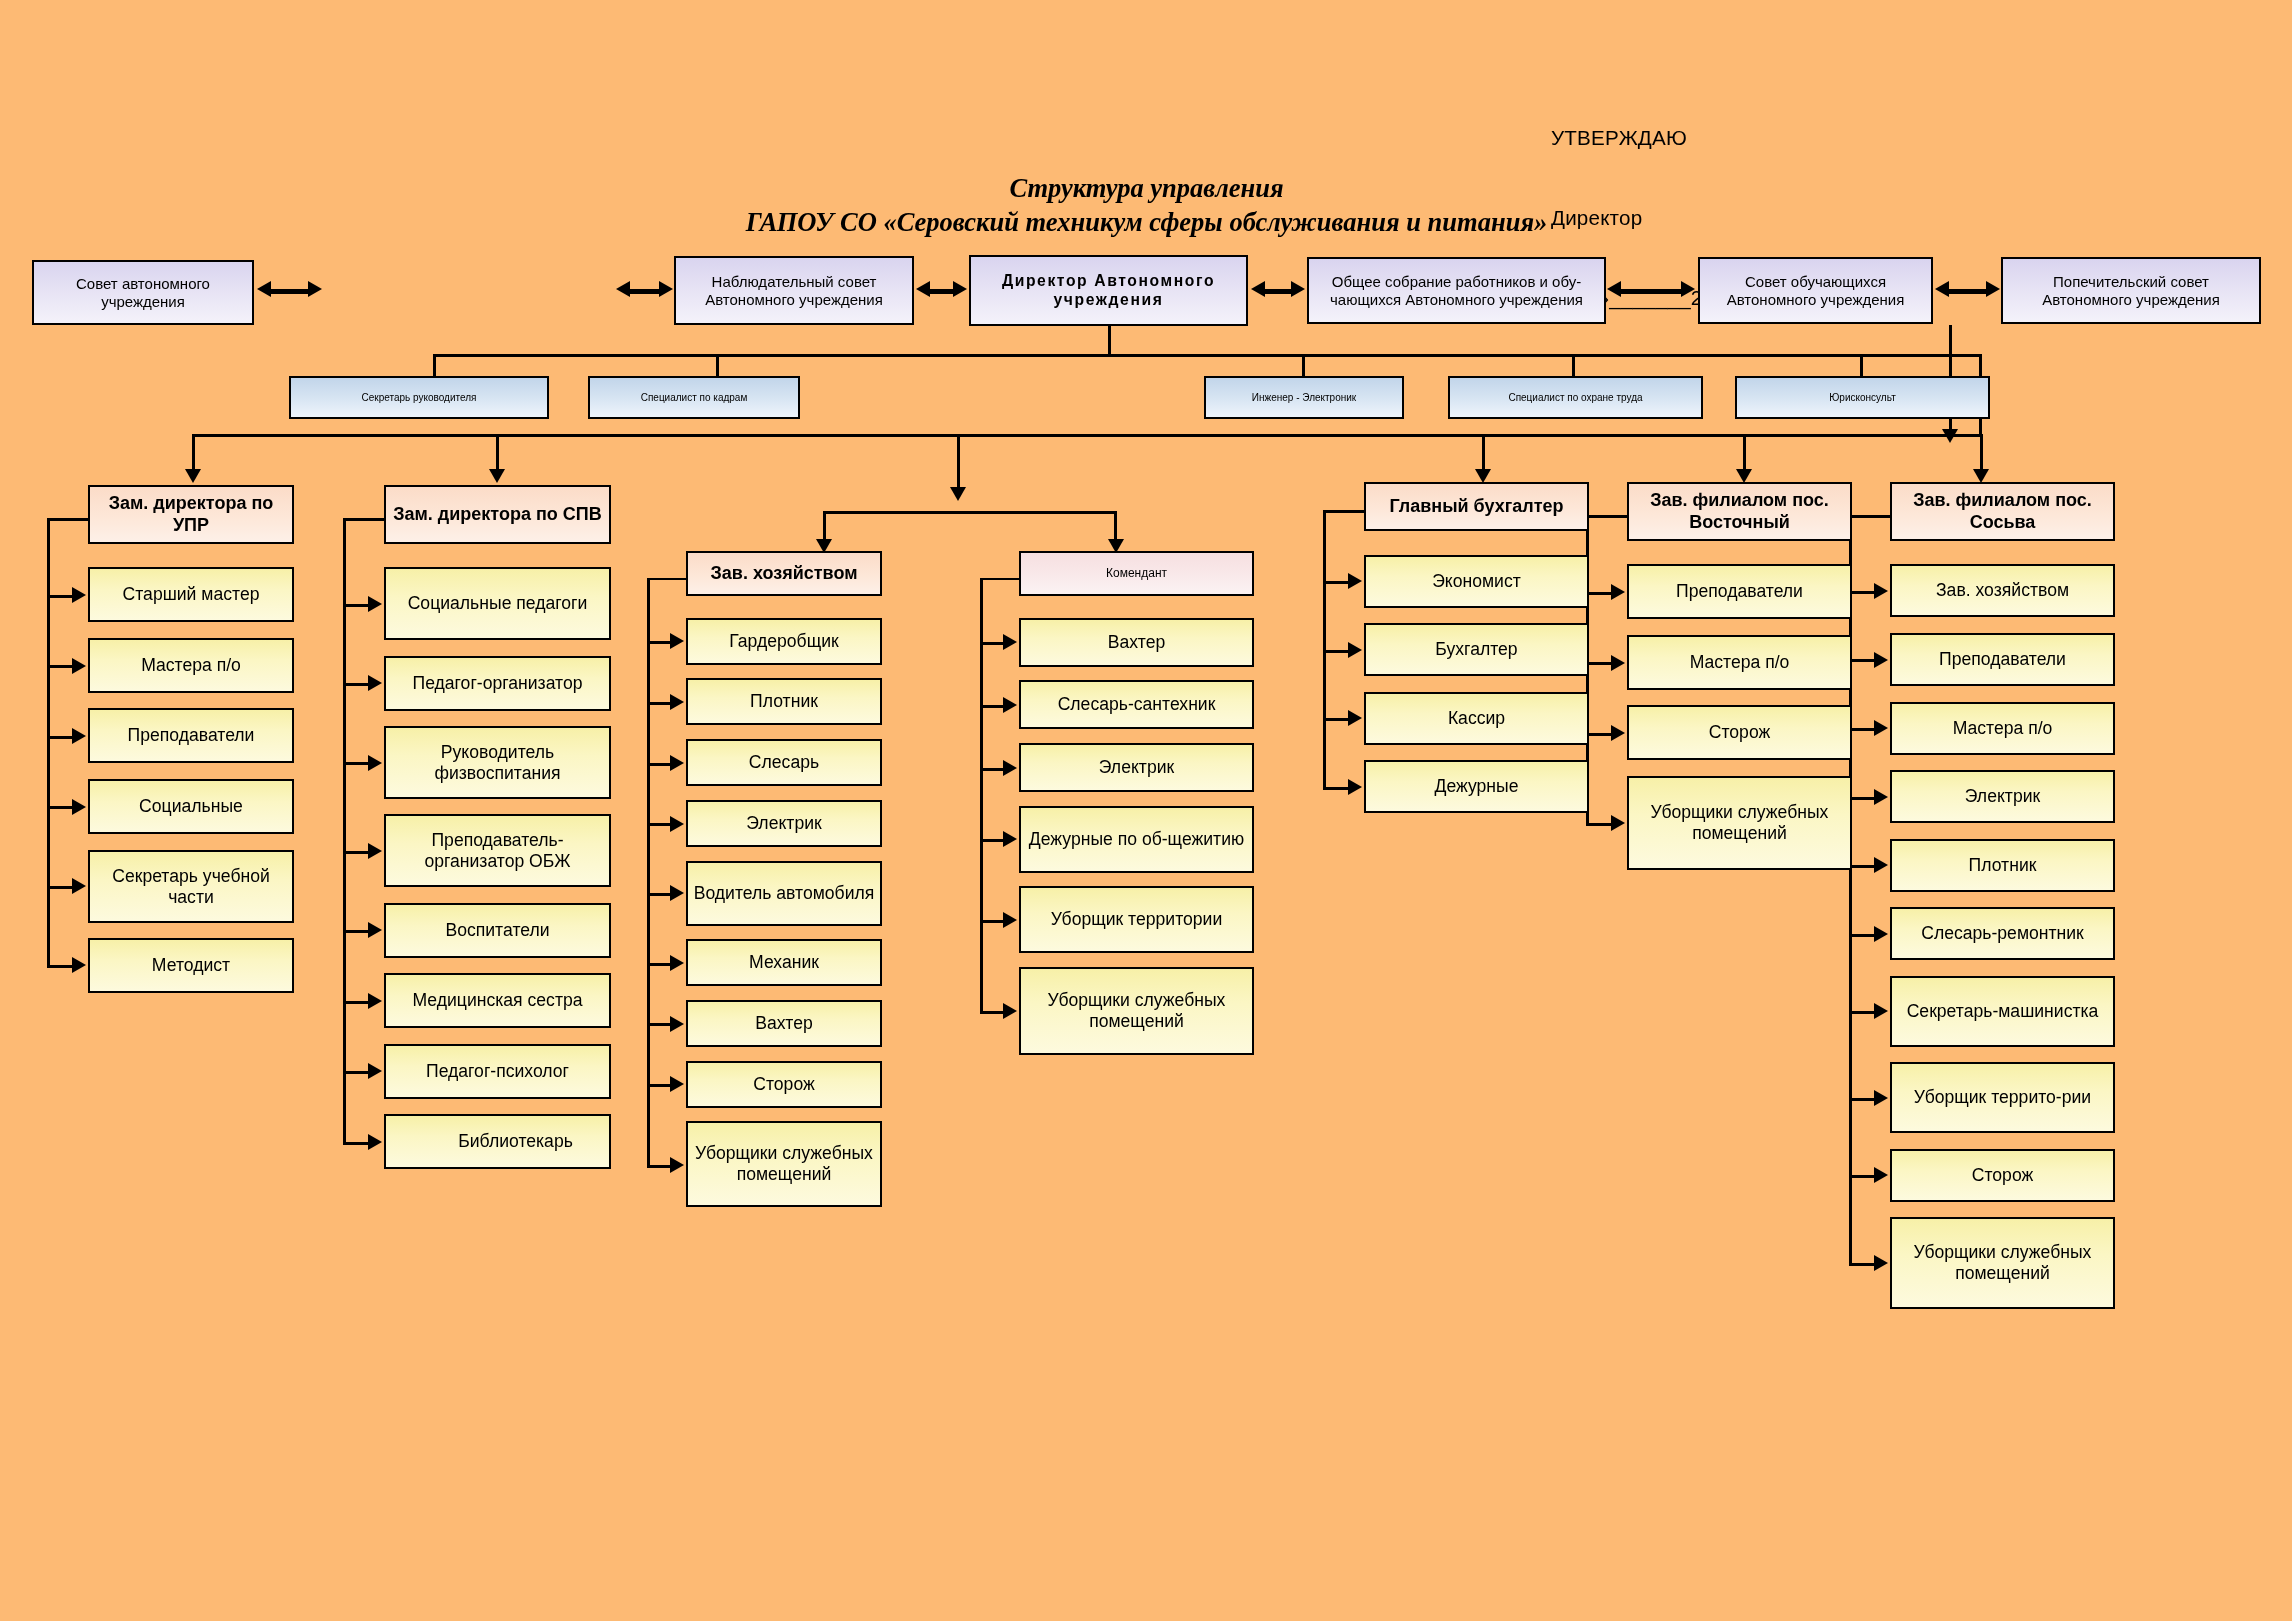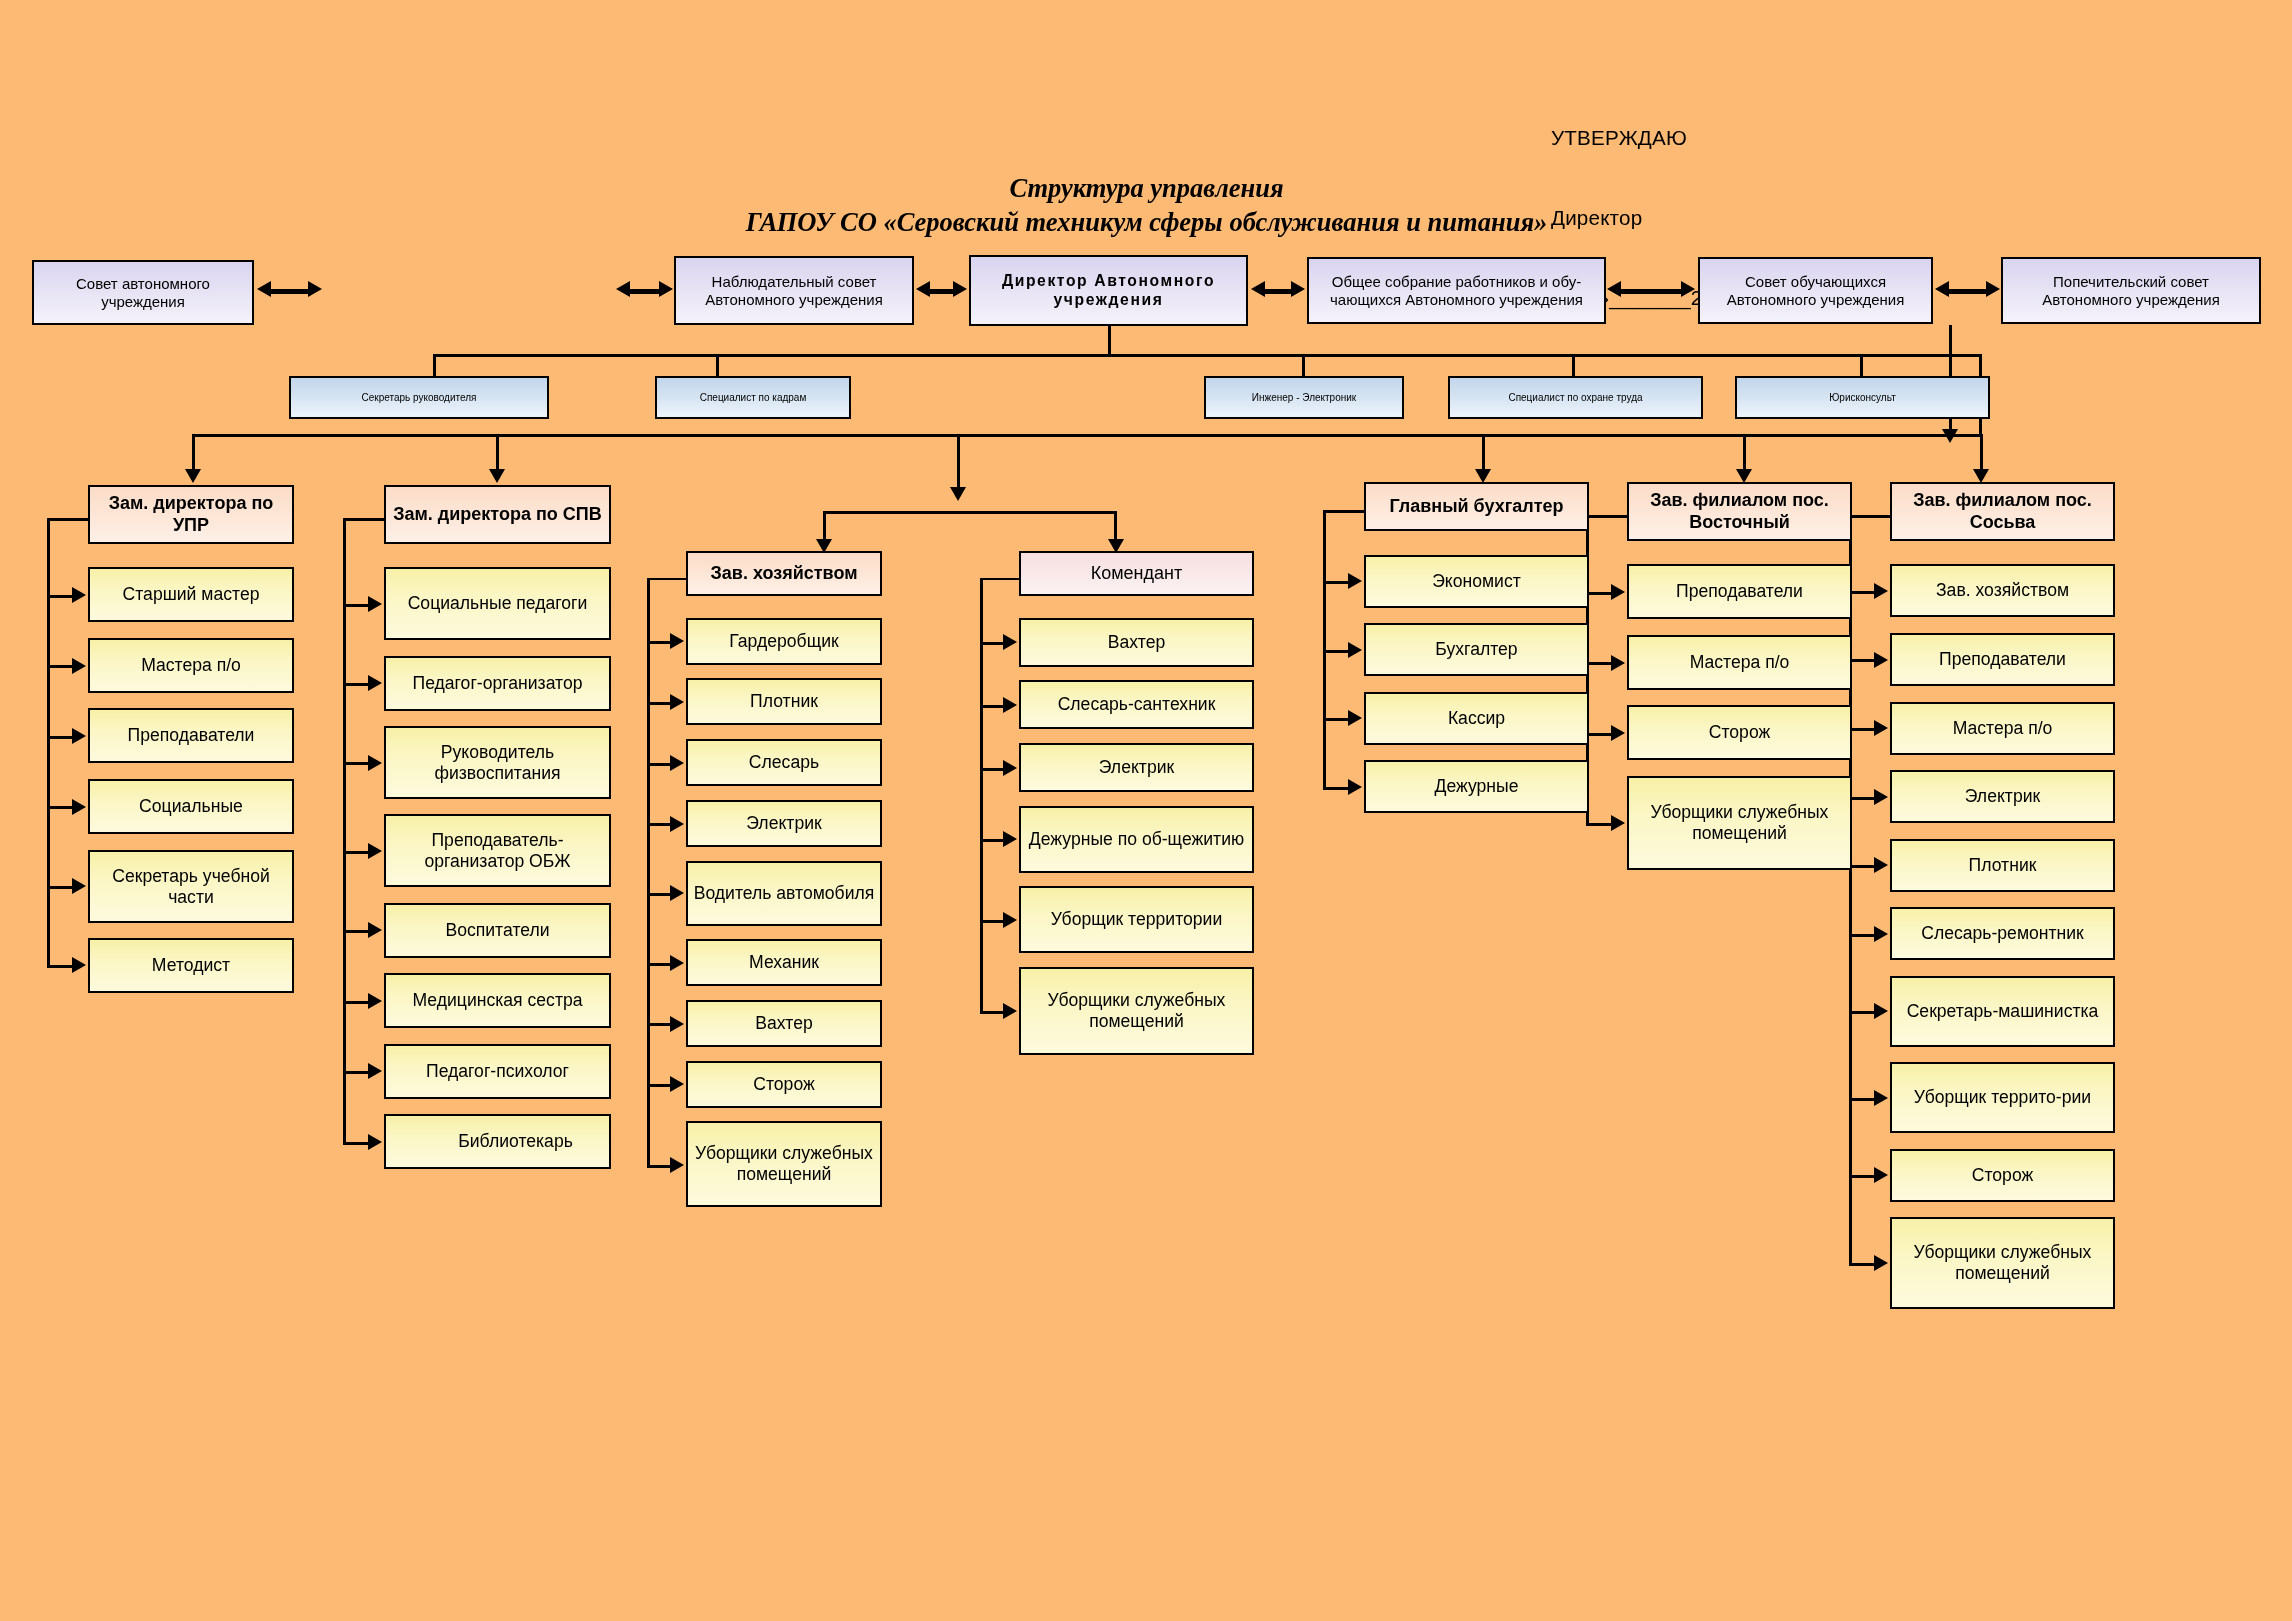--- a/index.html
+++ b/index.html
@@ -64,21 +64,21 @@
     font-size:10px;
   }
   .peach{
     background:linear-gradient(180deg,#fbdcc8 0%,#fde7d8 55%,#fdf0e8 100%);
     font-weight:bold;
     font-size:18px;
   }
   .pinkish{
     background:linear-gradient(180deg,#f6dfe0 0%,#f9e9ea 55%,#fbf2f3 100%);
     font-weight:normal;
-    font-size:18px;
+    font-size:12px;
   }
   .yellow{
     background:linear-gradient(180deg,#f7f0a8 0%,#fbf6c4 40%,#fdfade 100%);
     font-size:17.6px;
   }
 
   .director-text{
     font-weight:bold;
     letter-spacing:1.6px;
     font-size:15.7px;
@@ -195,21 +195,21 @@
   <div class="ln v" style="left:1860px; top:354px; height:37px;"></div>
   <div class="arr arr-down" style="left:1853px; top:388px;"></div>
 
   <div class="ln v" style="left:1979px; top:354px; height:80px;"></div>
   <div class="ln v" style="left:1949px; top:325px; height:108px;"></div>
   <div class="arr arr-down" style="left:1942px; top:429px;"></div>
 
   <div class="node blue" style="left:289px; top:376px; width:260px; height:43px;">
     <span>Секретарь руководителя</span>
   </div>
-  <div class="node blue" style="left:655px; top:376px; width:196px; height:43px;">
+  <div class="node blue" style="left:588px; top:376px; width:212px; height:43px;">
     <span>Специалист по кадрам</span>
   </div>
   <div class="node blue" style="left:1204px; top:376px; width:200px; height:43px;">
     <span>Инженер - Электроник</span>
   </div>
   <div class="node blue" style="left:1448px; top:376px; width:255px; height:43px;">
     <span>Специалист по охране труда</span>
   </div>
   <div class="node blue" style="left:1735px; top:376px; width:255px; height:43px;">
     <span>Юрисконсульт</span>

